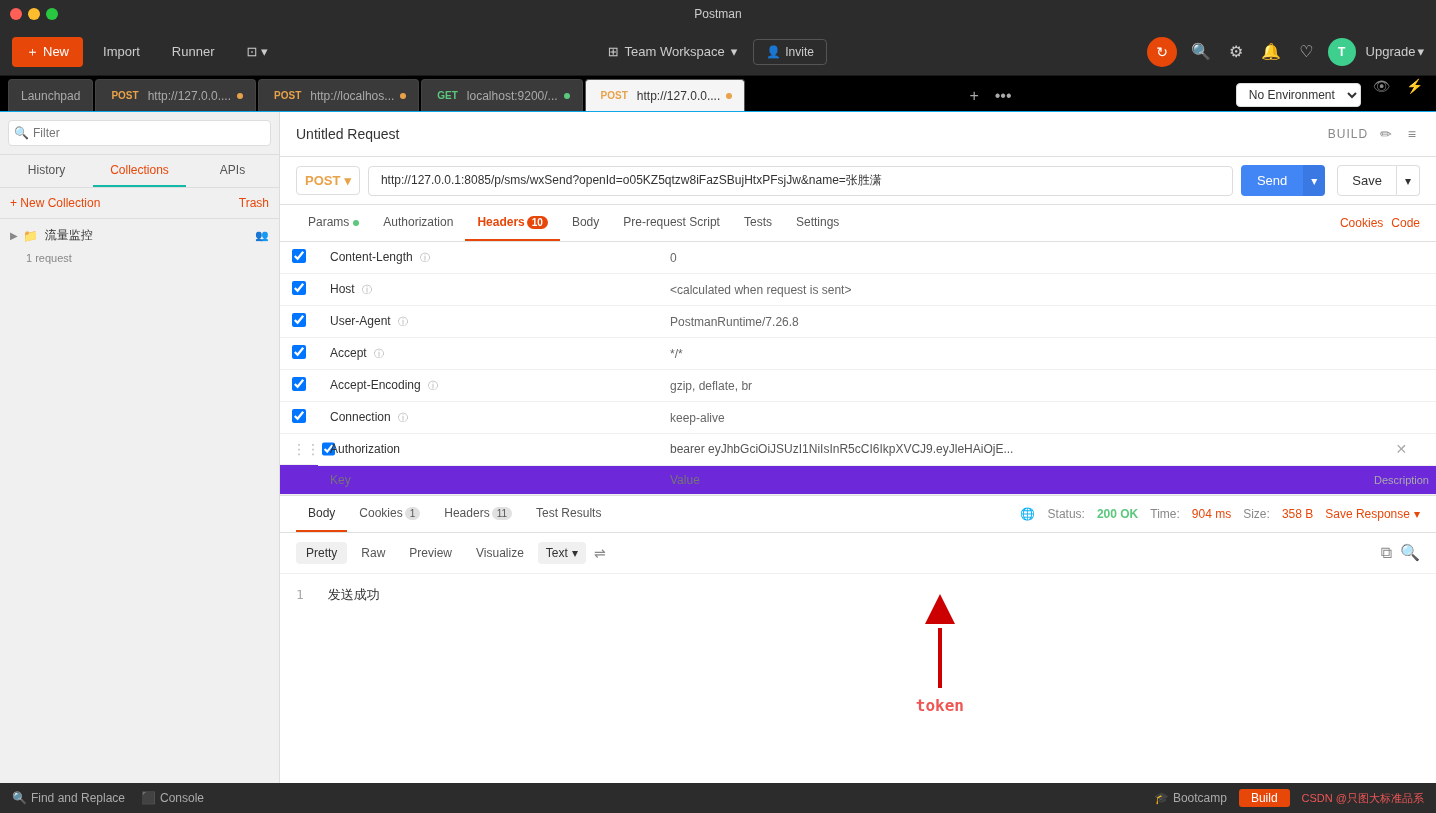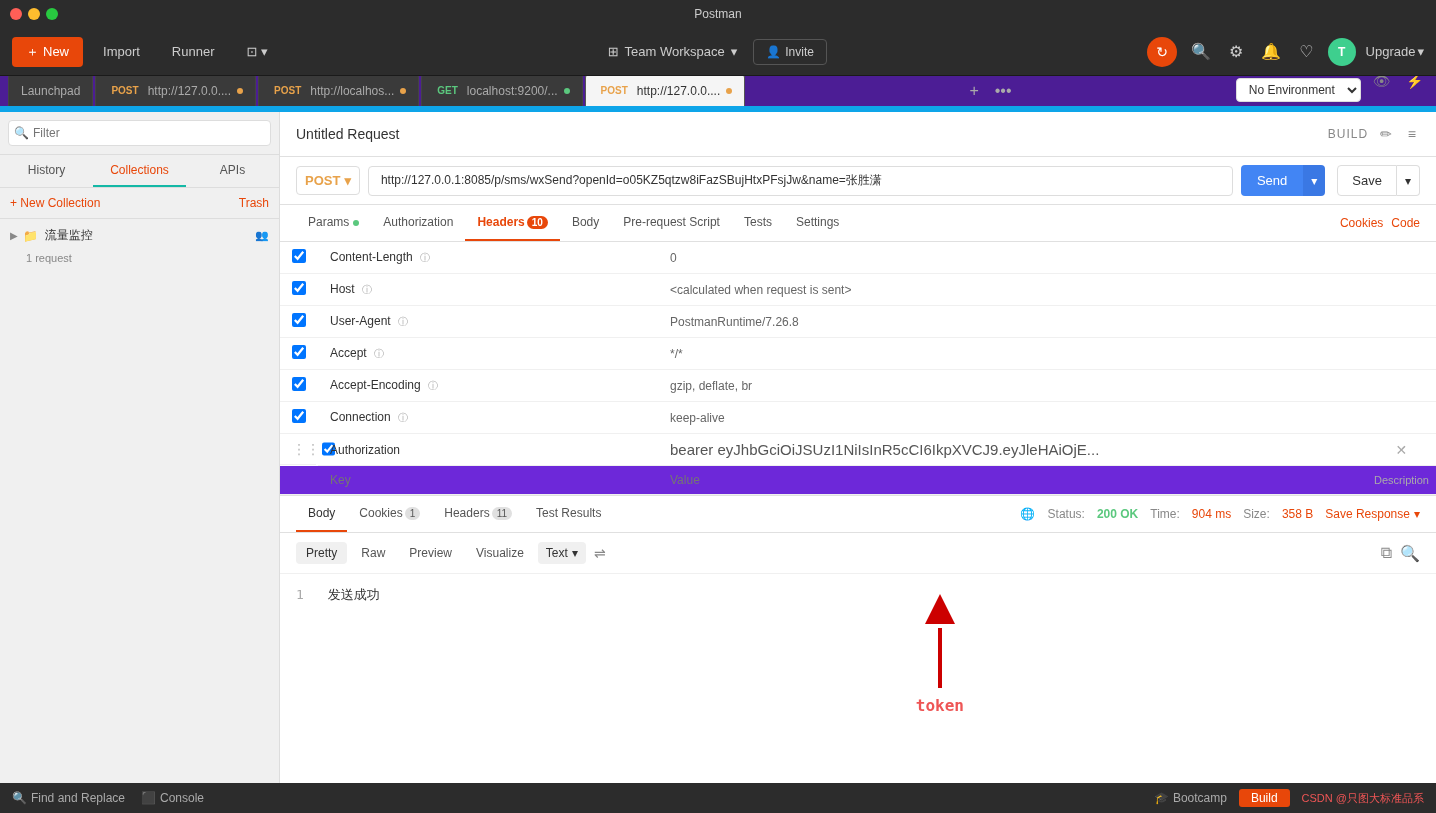--- a/index.html
+++ b/index.html
@@ -129,27 +129,27 @@
       border: none;
       cursor: pointer;
       font-size: 13px;
       display: flex;
       align-items: center;
       gap: 2px;
     }
 
     
     .tab-bar {
-      background: #4c1d95;
+      background: #000000;
       height: 36px;
       display: flex;
       align-items: flex-end;
       padding: 0 8px;
       gap: 2px;
-      border-bottom: 6px solid #0ea5e9;
+      border-bottom: 1px solid #0ea5e9;
       overflow-x: auto;
     }
     .tab {
       height: 32px;
       padding: 0 12px;
       border-radius: 4px 4px 0 0;
       display: flex;
       align-items: center;
       gap: 6px;
       cursor: pointer;
@@ -889,21 +889,21 @@
             <td></td>
           </tr>
           <tr>
             <td style="display:flex; align-items:center; gap:2px;">
               <span class="drag-handle">⋮⋮</span>
               <input type="checkbox" class="header-checkbox" checked="" style="">
             </td>
             <td>
               <span>Authorization</span>
             </td>
-            <td style="font-size:15px; color:#555;">bearer eyJhbGciOiJSUzI1NiIsInR5cCI6IkpXVCJ9.eyJleHAiOjE...</td>
+            <td style="font-size:12px; color:#555;">bearer eyJhbGciOiJSUzI1NiIsInR5cCI6IkpXVCJ9.eyJleHAiOjE...</td>
             <td>
               <button class="delete-row-btn">✕</button>
             </td>
           </tr>
           <tr style="background:#6d28d9;">
             <td></td>
             <td><input type="text" style="border: none; background: transparent; color: rgb(170, 170, 170); font-size: 12px; width: 100%;" placeholder="Key"></td>
             <td><input type="text" style="border: none; background: transparent; color: rgb(170, 170, 170); font-size: 12px; width: 100%;" placeholder="Value"></td>
             <td style="color:#aaa;font-size:11px;padding:7px;">Description</td>
           </tr>

